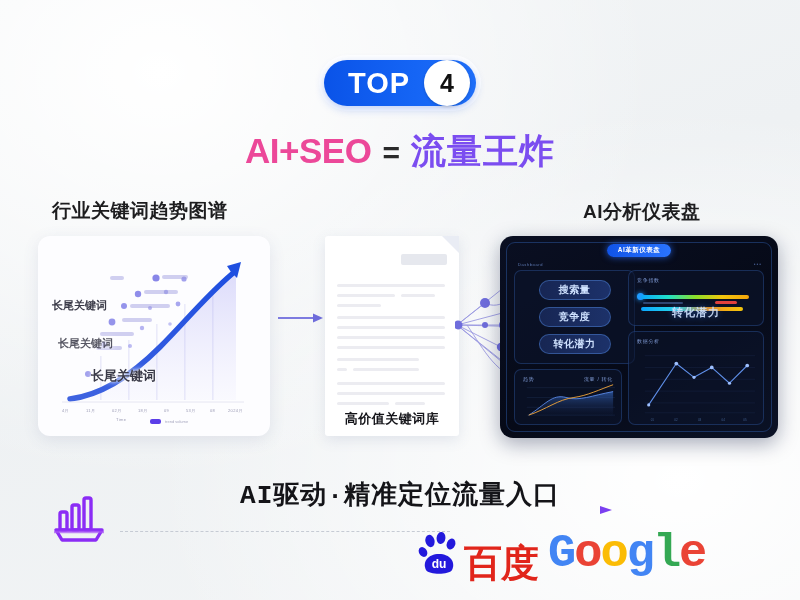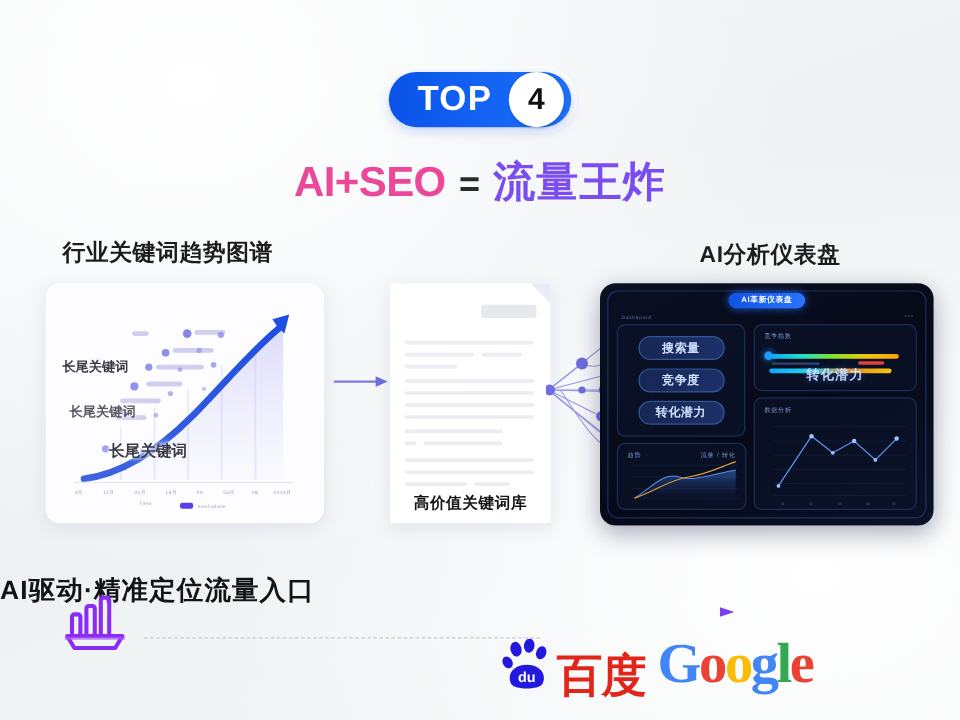--- a/index.html
+++ b/index.html
@@ -117,21 +117,21 @@
     padding:2px 11px; border-radius:8px; letter-spacing:.5px;
     box-shadow:0 0 7px rgba(40,110,255,.75);
   }
   .dash-sub{ position:absolute; left:18px; top:26px; font-size:4px; color:#5f7bb5; letter-spacing:.6px; }
   .dash-dots{ position:absolute; right:16px; top:25px; font-size:5px; color:#44598c; letter-spacing:1px; }
 
   .panel{
     position:absolute; border:1px solid rgba(58,110,200,.32); border-radius:7px;
     background:rgba(12,20,44,.6);
   }
-  .p-left  { left:14px;  top:34px;  width:107px; height:94px; }
+  .p-left  { left:14px;  top:34px;  width:121px; height:94px; }
   .p-bl    { left:14px;  top:133px; width:108px; height:56px; }
   .p-tr    { left:128px; top:34px;  width:136px; height:56px; }
   .p-br    { left:128px; top:95px;  width:136px; height:94px; }
 
   .kpill{
     position:absolute; left:50%; transform:translateX(-50%);
     width:72px; height:20px; border-radius:11px;
     background:linear-gradient(90deg,rgba(24,40,86,.95),rgba(30,52,110,.95));
     border:1px solid rgba(90,150,240,.4);
     color:#cfe2ff; font-size:10px; font-weight:bold;
@@ -147,33 +147,33 @@
   .gmini{ position:absolute; left:14px; top:31px; width:40px; height:2px; background:rgba(120,170,255,.35); border-radius:2px; }
   .gred{ position:absolute; left:86px; top:30px; width:22px; height:3px; background:#e0403c; border-radius:2px; }
   .overlay-txt{
     position:absolute; left:0; right:0; bottom:5px; text-align:center;
     color:#cfe2ff; font-size:11px; font-weight:bold; letter-spacing:1px;
     opacity:.92; text-shadow:0 0 6px rgba(60,130,255,.6);
   }
 
   
   .tagline{
-    position:absolute; left:0; right:0; top:477px; text-align:left;
-    font-weight:bold; font-size:22px; color:#141418; letter-spacing:1px;
+    position:absolute; left:0; right:0; top:477px; text-align:center;
+    font-weight:bold; font-size:26px; color:#141418; letter-spacing:1px;font-family:Liberation Mono, monospace;
   }
   .dashline{
     position:absolute; left:120px; top:531px; width:330px; height:0;
     border-top:1px dashed #c6cbd4;
   }
   .bar-icon{ position:absolute; left:48px; top:486px; width:62px; height:62px; }
 
   .logos{ position:absolute; left:418px; top:518px; display:flex; align-items:center; gap:10px; }
   .baidu{ display:flex; align-items:center; gap:2px; }
   .baidu-txt{ color:#e1251b; font-weight:bold; font-size:38px; letter-spacing:-1px;margin-top:20px; }
-  .google{ font-family:Liberation Serif, serif; font-weight:bold; font-size:47px; letter-spacing:-2px; line-height:1; }
+  .google{ font-family:Liberation Mono, monospace; font-weight:bold; font-size:47px; letter-spacing:-2px; line-height:1; }
   .g-b{ color:#4285f4; } .g-r{ color:#ea4335; } .g-y{ color:#fbbc05; } .g-g{ color:#34a853; }
   .purple-arrow{ position:absolute; left:182px; top:-14px; width:16px; height:12px; }
 </style>
 </head>
 <body>
 
 <div class="badge-wrap">
   <div class="badge">
     <span class="badge-top">TOP</span>
     <span class="badge-num">4</span>

